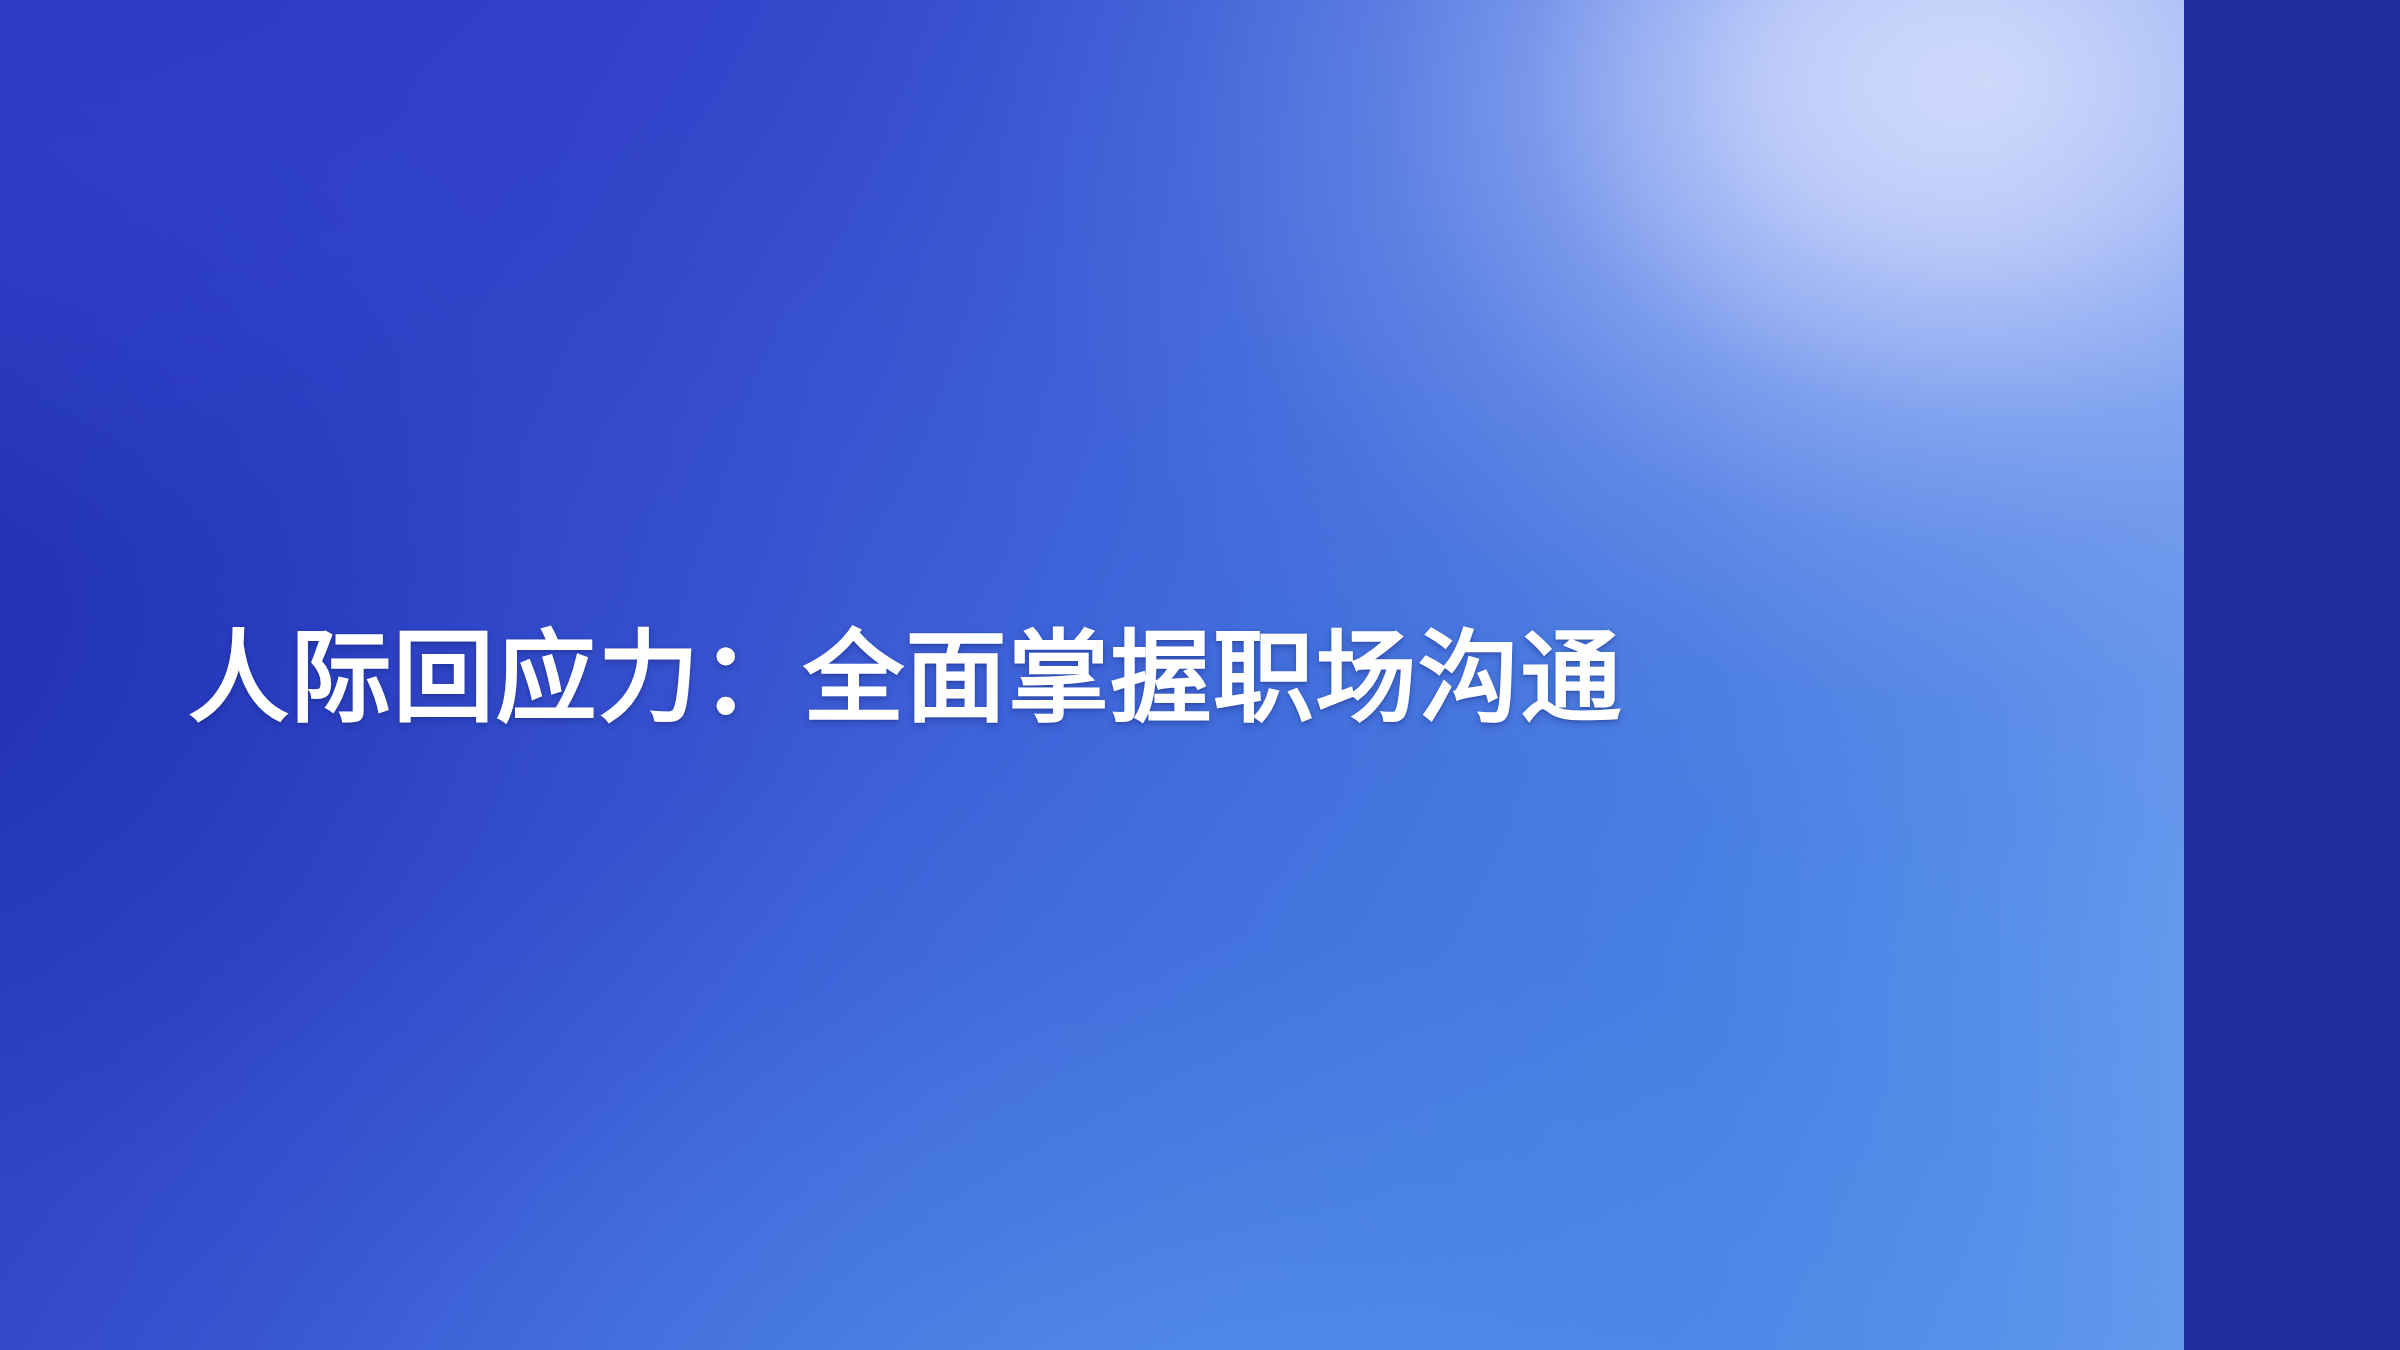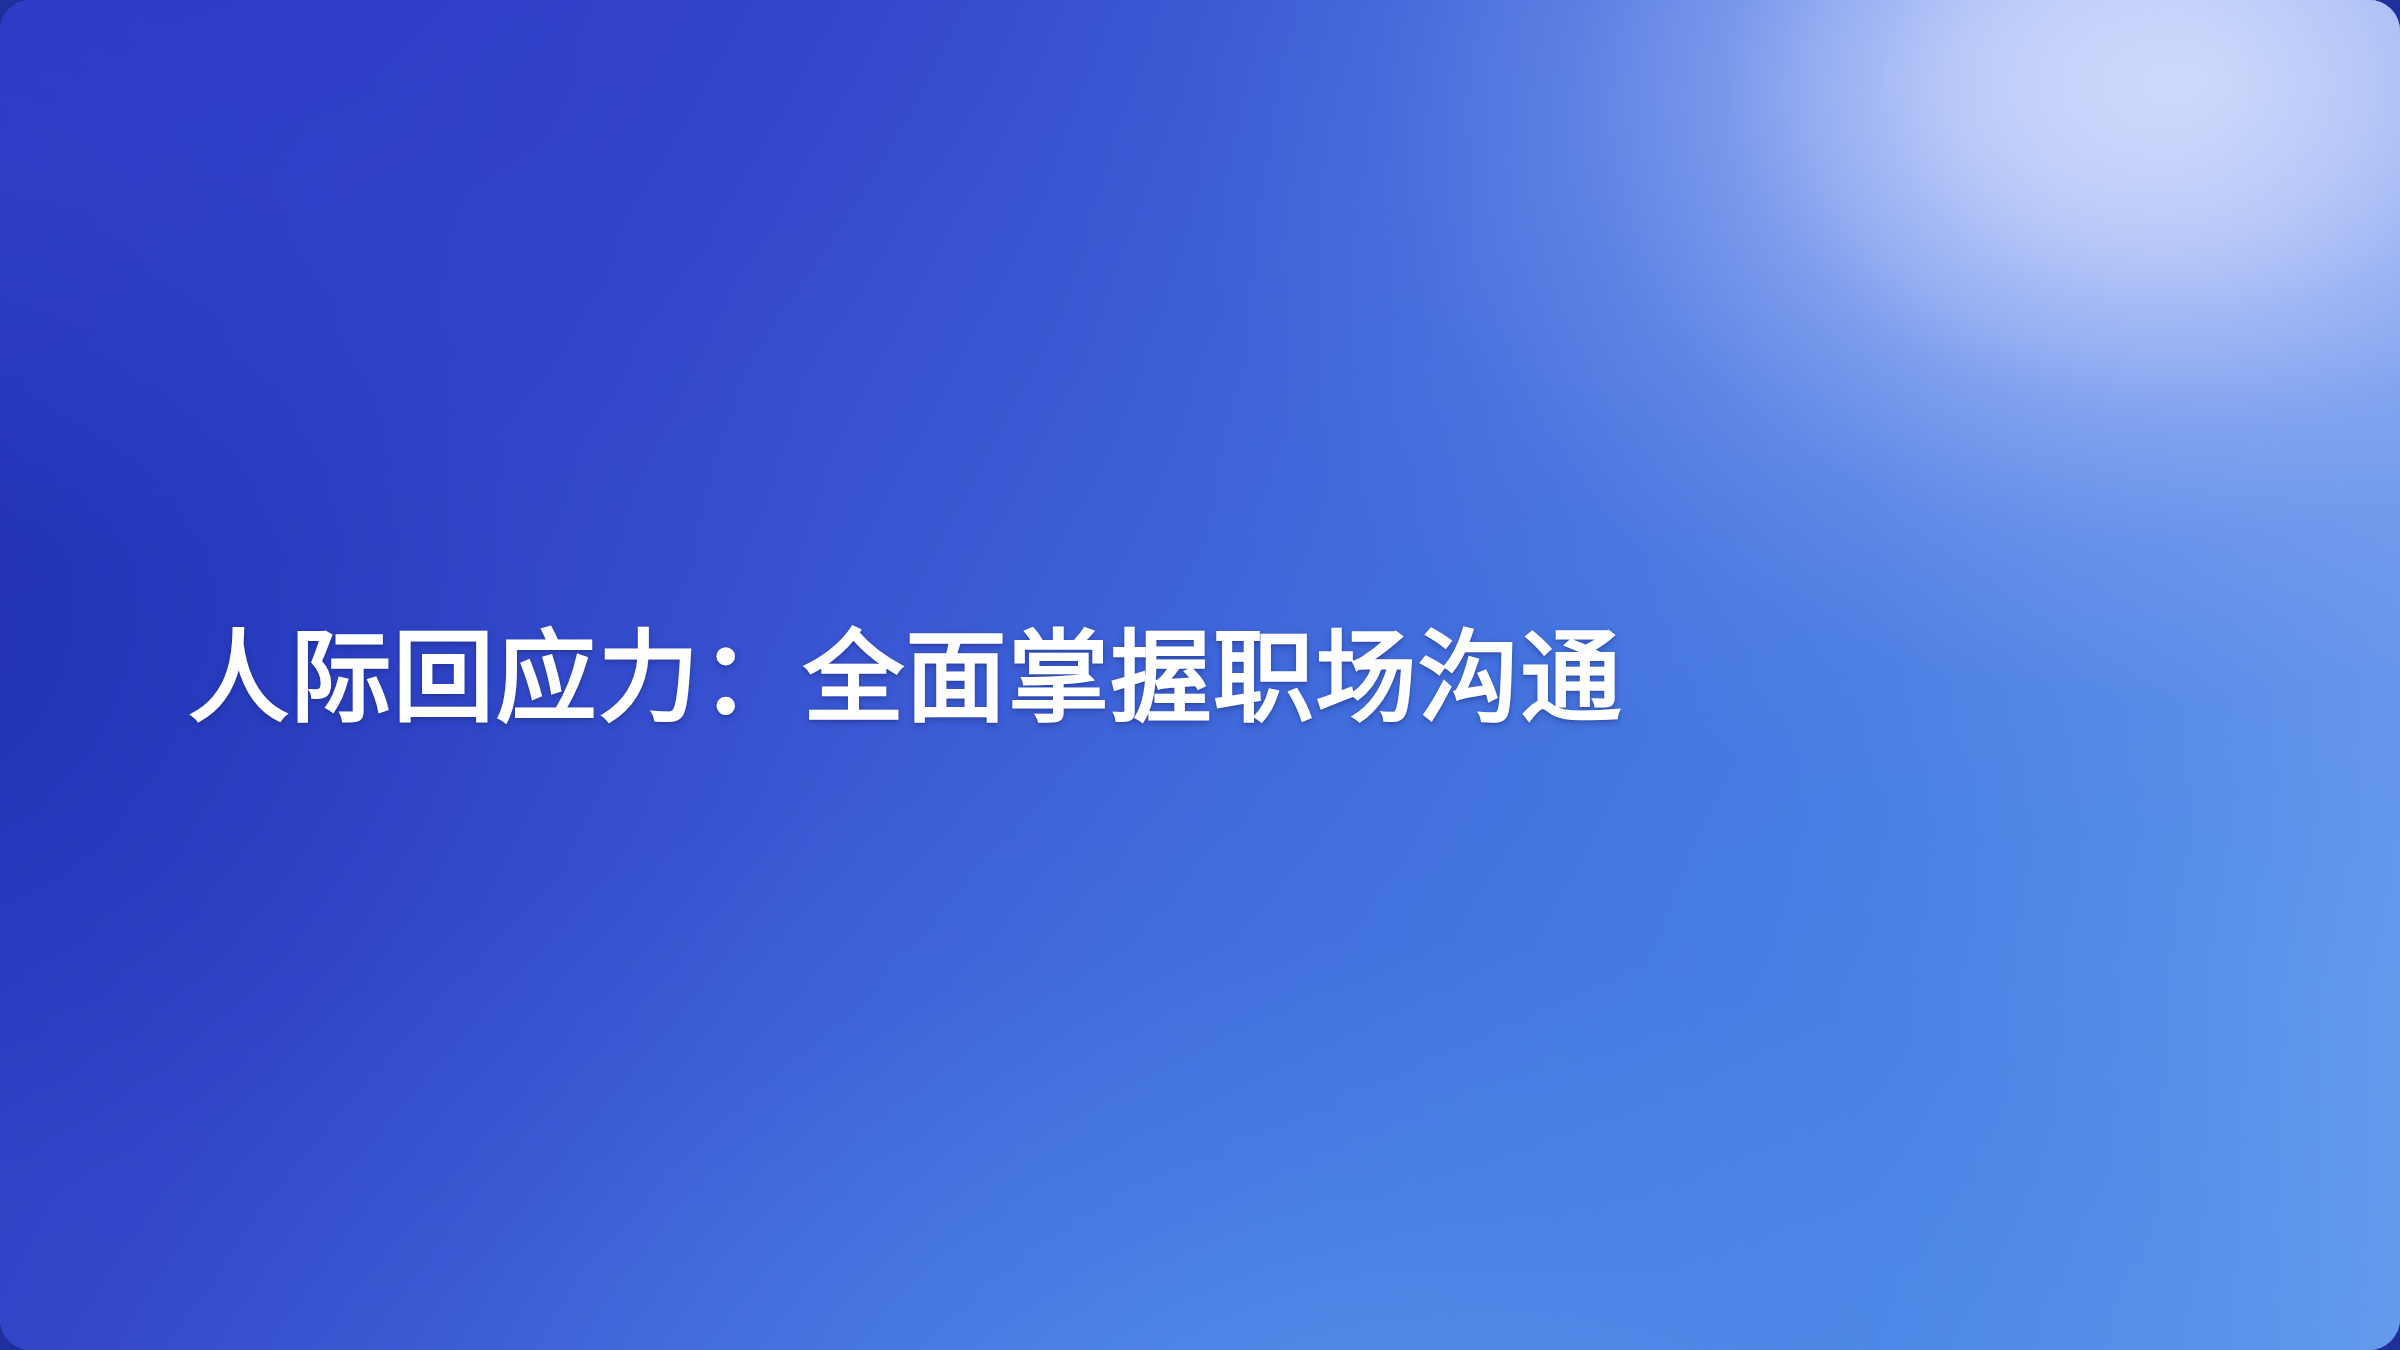--- a/index.html
+++ b/index.html
@@ -8,26 +8,25 @@
     padding: 0;
     background: #1f2f9c;
   }
   body {
     font-family: "Liberation Sans", "DejaVu Sans", sans-serif;
   }
 
   
   #slide {
     position: relative;
-    width: 2400px;
+    width: 2184px;
     height: 1350px;
     overflow: hidden;
     background-color: #3a62d6;
     isolation: isolate;
-    border-radius: 31px;
   }
 
   
   .bg-base {
     position: absolute;
     inset: 0;
     background: linear-gradient(118deg,
         #2c35bd 0%,
         #2f3ec4 12%,
         #3446c9 24%,

